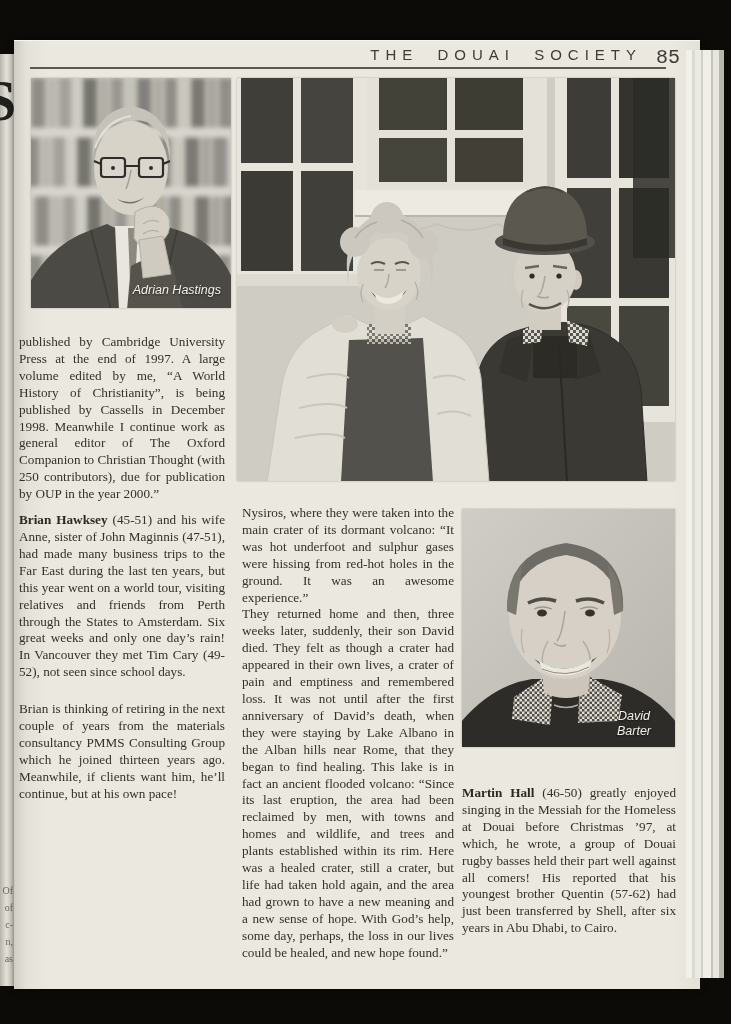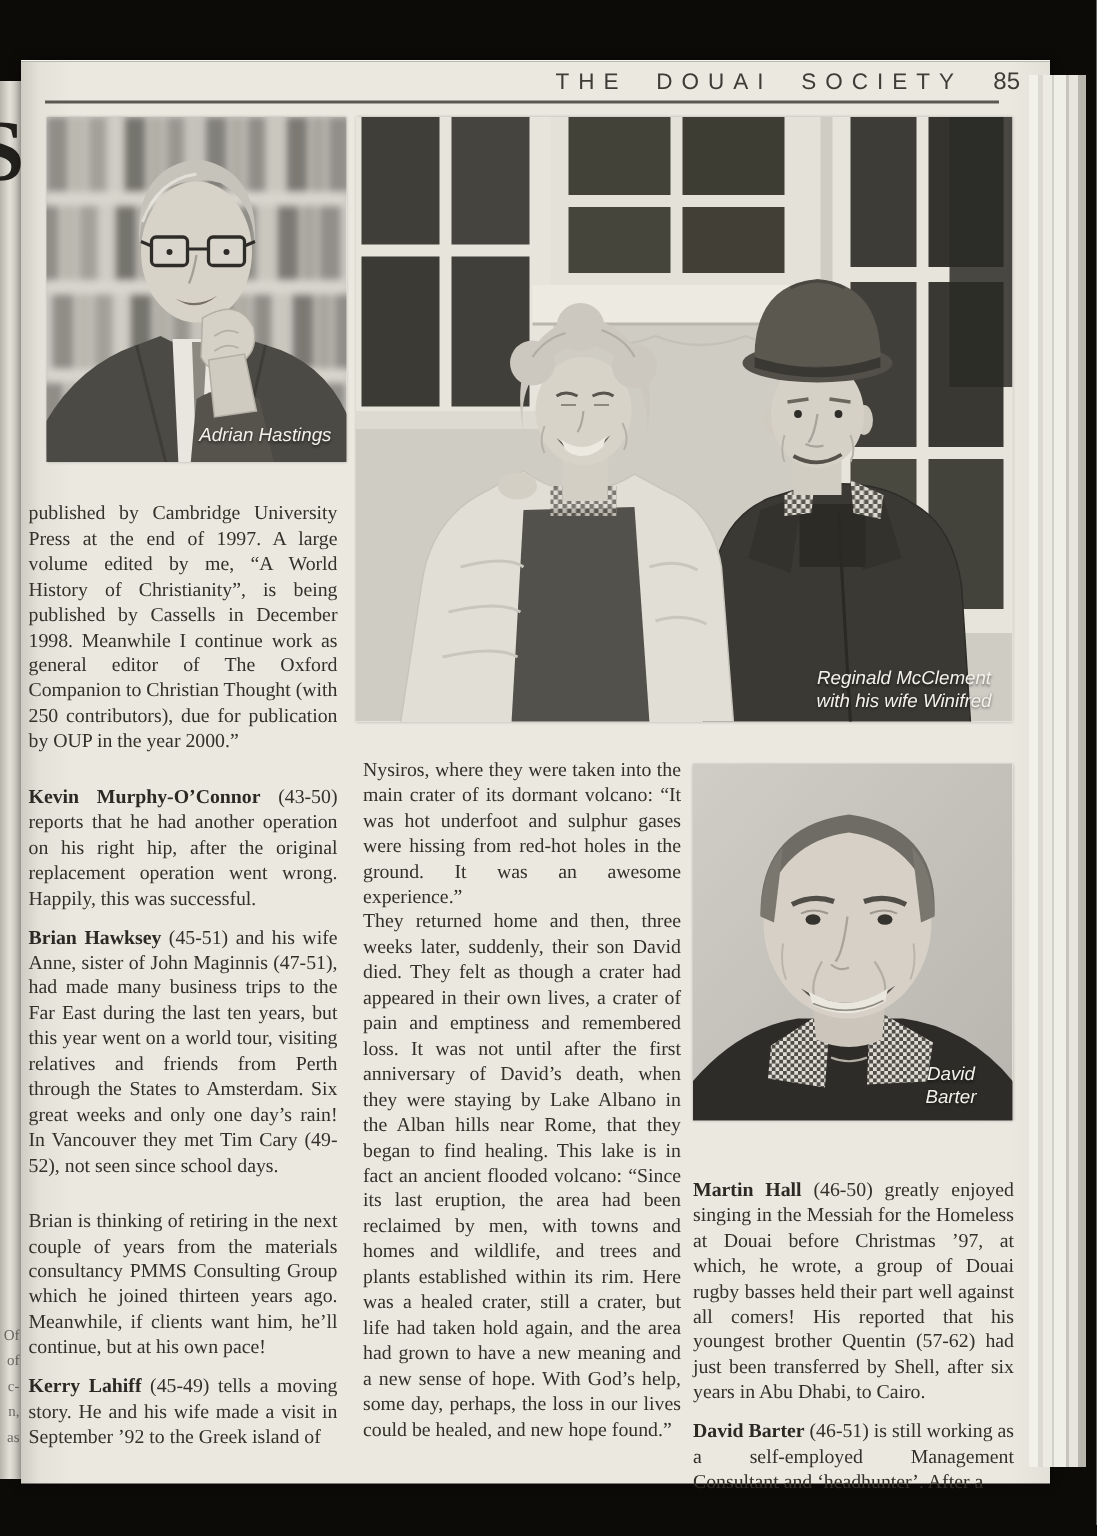--- a/index.html
+++ b/index.html
@@ -16,22 +16,22 @@
   .sheet{position:absolute;left:14px;top:40px;width:686px;height:948px;
     background:linear-gradient(90deg,#cfccc3 0,#e3e1d8 12px,#eae8df 34px,#eae8df 96%,#e2e0d7);
     border-top:1px solid #f6f5ef; box-shadow:0 0 6px rgba(0,0,0,.5);}
   
   .fore-edge{position:absolute;left:686px;top:50px;width:38px;height:928px;
     background:repeating-linear-gradient(90deg,#f1f0e9 0 6px,#dbd9d0 6px 9px,#ecebe3 9px 15px,
       #d2d0c7 15px 17px,#efeee7 17px 25px,#c6c4bb 25px 27px,#e7e5dd 27px 33px,#b8b6ad 33px 38px);}
   
   .hdr-title{position:absolute;top:5px;right:58px;font-family:"Liberation Sans",sans-serif;
     font-size:15px;letter-spacing:6px;word-spacing:9px;color:#3e3c36;}
-  .hdr-num{position:absolute;top:5px;right:20px;font-family:Liberation Sans, sans-serif;
-    font-size:16px;color:#3e3c36;}
+  .hdr-num{position:absolute;top:5px;right:20px;font-family:Liberation Mono, monospace;
+    font-size:20px;color:#3e3c36;}
   .hdr-rule{position:absolute;top:26px;left:16px;width:636px;border:0;
     border-top:2px solid #5a5851;margin:0;}
   
   figure{margin:0;position:absolute;box-shadow:0 0 2px rgba(0,0,0,.25);}
   figure svg{display:block;}
   .cap{position:absolute;font-family:"Liberation Sans",sans-serif;font-style:italic;
     color:#f3f1e9;font-size:12.5px;line-height:15px;text-shadow:0 1px 2px rgba(0,0,0,.55);}
   #photo1{left:17px;top:37px;width:200px;height:230px;}
   #photo1 .cap{right:10px;bottom:10px;}
   #photo2{left:223px;top:37px;width:438px;height:403px;}
@@ -204,24 +204,20 @@
           <circle cx="150" cy="140" r="16" fill="#ccc8c0"></circle>
           <circle cx="186" cy="166" r="15" fill="#ccc8c0"></circle>
         <path d="M118,160 Q126,148 140,144 M164,142 Q180,148 186,160" stroke="#b1ada4" stroke-width="1.5" fill="none"></path>
         <path d="M134,186 Q140,182 148,186 M158,186 Q166,182 172,186" stroke="#57544d" stroke-width="2" fill="none"></path>
         <path d="M137,192 L147,192 M159,192 L169,192" stroke="#8c887f" stroke-width="1.4"></path>
         <path d="M152,196 Q151,206 148,210" stroke="#aaa69c" stroke-width="1.4" fill="none"></path>
         <path d="M134,214 Q152,230 170,212 Q152,238 134,214 Z" fill="#5f5c55"></path>
         <path d="M137,215 Q152,226 167,213 L165,220 Q152,231 140,222 Z" fill="#ece9e0"></path>
         <path d="M126,206 Q122,216 126,224 M178,204 Q183,214 179,222" stroke="#b5b1a7" stroke-width="1.3" fill="none"></path>
       </svg>
-      <figcaption class="cap">
-        <div>Reginald McClement</div>
-        <div>with his wife Winifred</div>
-      </figcaption>
     </figure>
 
     <figure id="photo3">
       <svg viewBox="0 0 213 238" width="213" height="238">
         <defs>
           <linearGradient id="g3" x1="0" y1="0" x2="1" y2="1">
             <stop offset="0" stop-color="#cfcdc6"></stop>
               <stop offset="1" stop-color="#b7b5ae"></stop>
           </linearGradient>
           <pattern id="chkB" width="5" height="5" patternUnits="userSpaceOnUse">
@@ -254,32 +250,29 @@
         <path d="M60,120 Q58,134 62,144 M147,120 Q149,134 145,144" stroke="#b9b5ab" stroke-width="1.3" fill="none"></path>
       </svg>
       <figcaption class="cap">
         <div>David</div>
         <div>Barter</div>
       </figcaption>
     </figure>
 
     <div class="col" id="col1">
       <p class="para sp"><strong></strong><span>published by Cambridge University Press at the end of 1997. A large volume edited by me, “A World History of Christianity”, is being published by Cassells in December 1998. Meanwhile I continue work as general editor of The Oxford Companion to Christian Thought (with 250 contributors), due for publication by OUP in the year 2000.”</span></p>
-      <p class="para sp"><strong>Kevin Murphy-O’Connor</strong><span> (43-50) reports that he had another operation on his right hip, after the original replacement operation went wrong. Happily, this was successful.</span></p>
       <p class="para"><strong>Brian Hawksey</strong><span> (45-51) and his wife Anne, sister of John Maginnis (47-51), had made many business trips to the Far East during the last ten years, but this year went on a world tour, visiting relatives and friends from Perth through the States to Amsterdam. Six great weeks and only one day’s rain! In Vancouver they met Tim Cary (49-52), not seen since school days.</span></p>
       <p class="para sp"><strong></strong><span>Brian is thinking of retiring in the next couple of years from the materials consultancy PMMS Consulting Group which he joined thirteen years ago. Meanwhile, if clients want him, he’ll continue, but at his own pace!</span></p>
-      <p class="para"><strong>Kerry Lahiff</strong><span> (45-49) tells a moving story. He and his wife made a visit in September ’92 to the Greek island of</span></p>
     </div>
 
     <div class="col" id="col2">
       <p class="para"><strong></strong><span>Nysiros, where they were taken into the main crater of its dormant volcano: “It was hot underfoot and sulphur gases were hissing from red-hot holes in the ground. It was an awesome experience.”</span></p>
       <p class="para"><strong></strong><span>They returned home and then, three weeks later, suddenly, their son David died. They felt as though a crater had appeared in their own lives, a crater of pain and emptiness and remembered loss. It was not until after the first anniversary of David’s death, when they were staying by Lake Albano in the Alban hills near Rome, that they began to find healing. This lake is in fact an ancient flooded volcano: “Since its last eruption, the area had been reclaimed by men, with towns and homes and wildlife, and trees and plants established within its rim. Here was a healed crater, still a crater, but life had taken hold again, and the area had grown to have a new meaning and a new sense of hope. With God’s help, some day, perhaps, the loss in our lives could be healed, and new hope found.”</span></p>
     </div>
 
     <div class="col" id="col3">
       <p class="para sp"><strong>Martin Hall</strong><span> (46-50) greatly enjoyed singing in the Messiah for the Homeless at Douai before Christmas ’97, at which, he wrote, a group of Douai rugby basses held their part well against all comers! His reported that his youngest brother Quentin (57-62) had just been transferred by Shell, after six years in Abu Dhabi, to Cairo.</span></p>
-      <p class="para"><strong>David Barter</strong><span> (46-51) is still working as a self-employed Management Consultant and ‘headhunter’. After a</span></p>
     </div>
 
   </div>
 
   <div class="fore-edge"></div>
 </div>
 
 </body></html>

